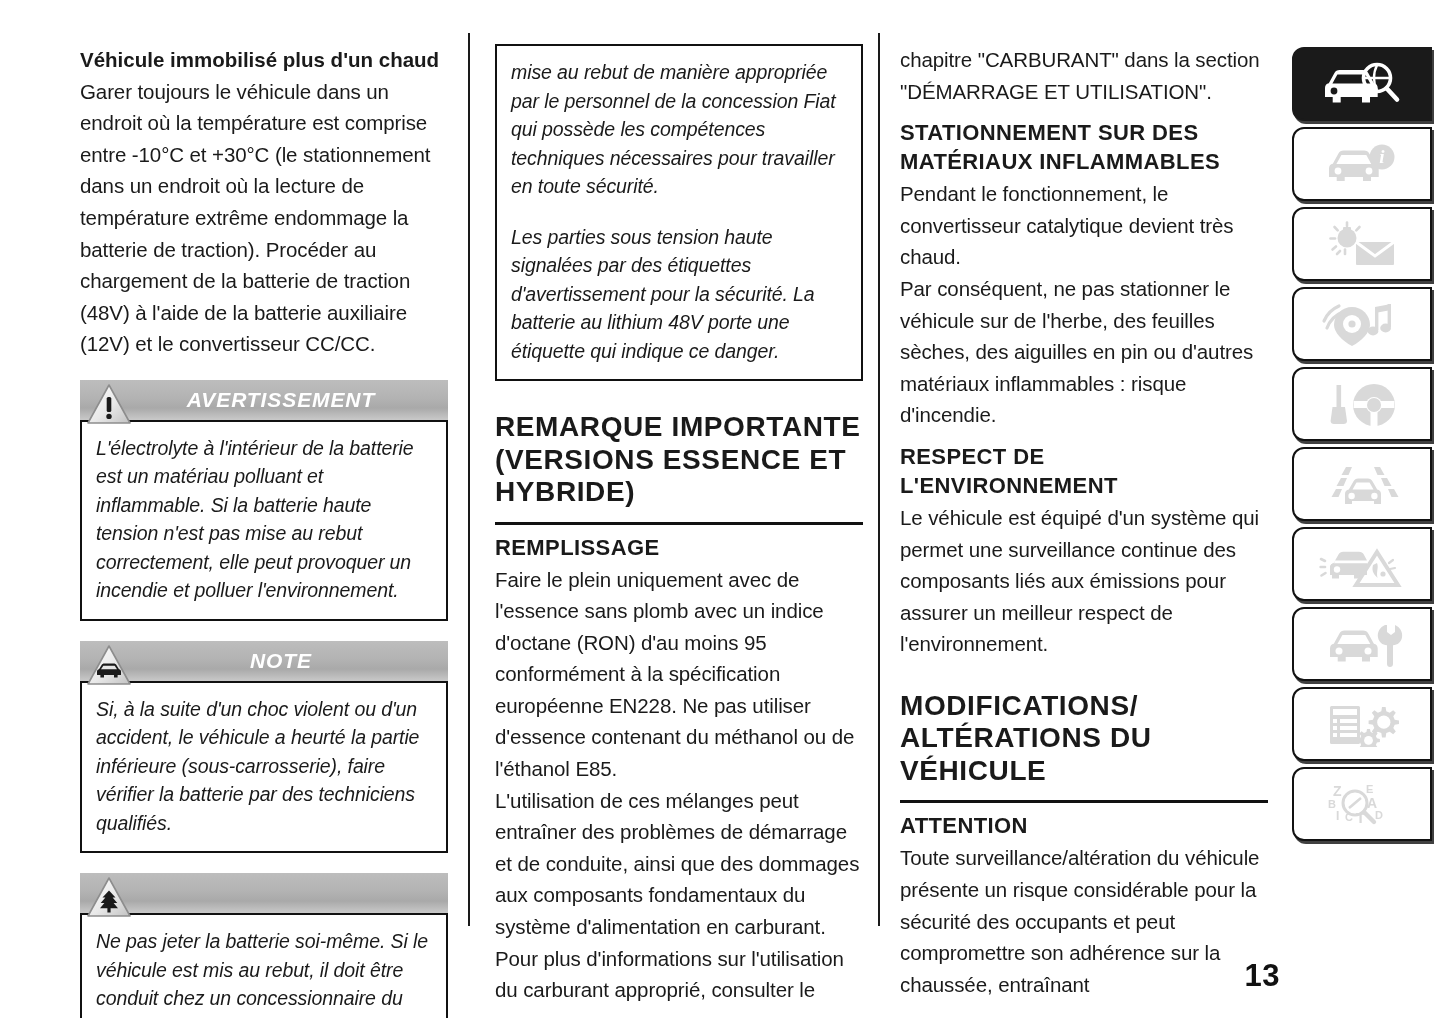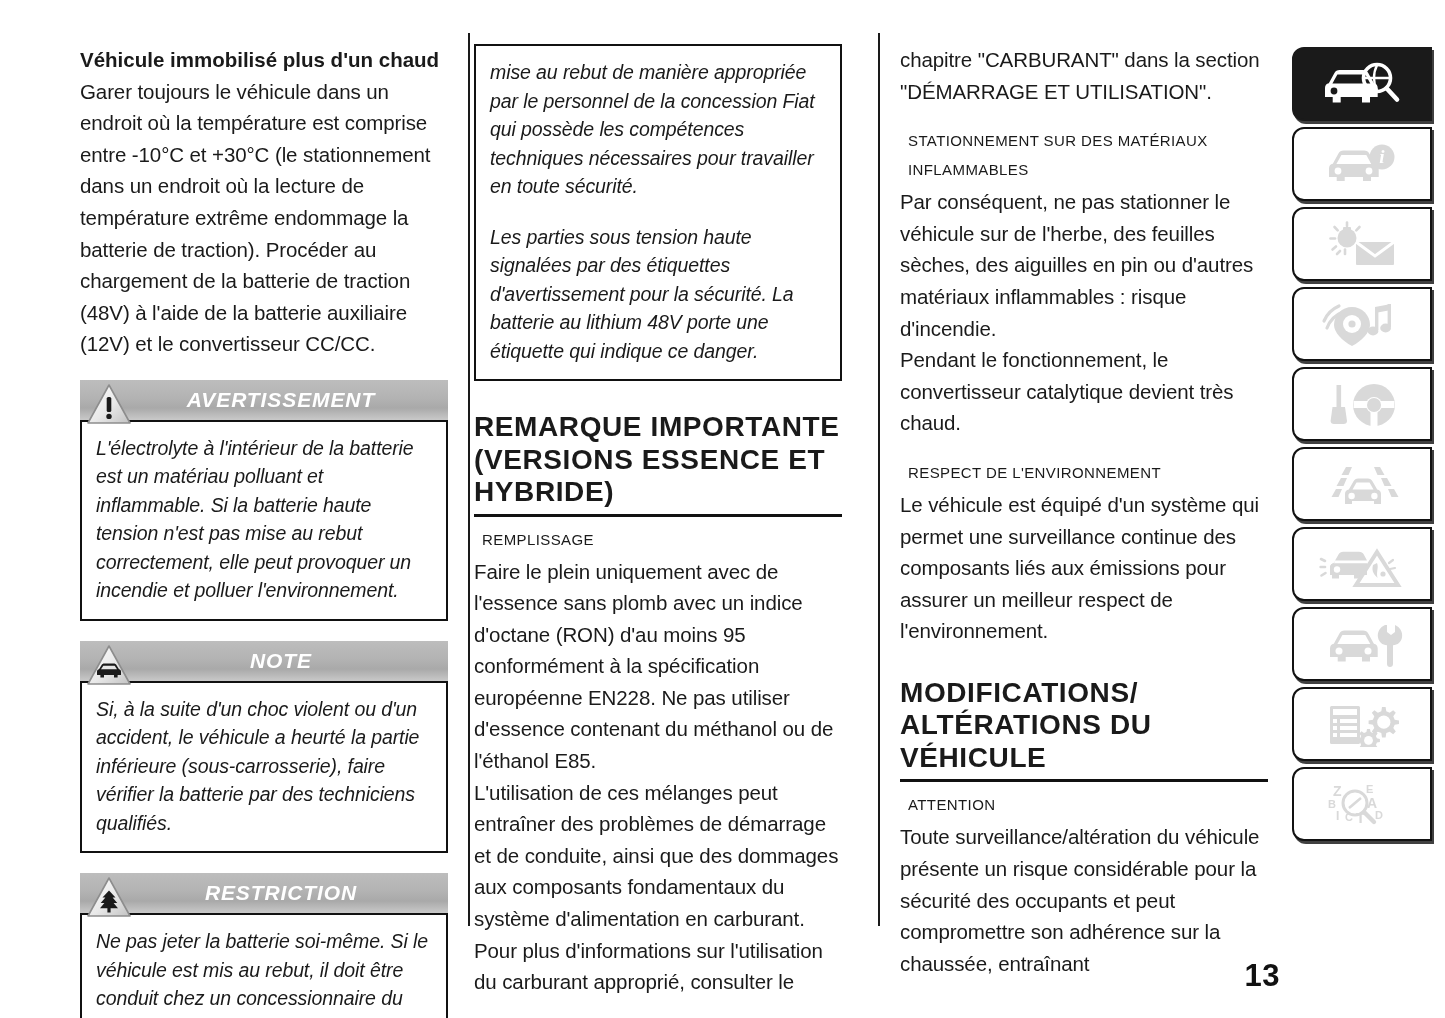--- a/index.html
+++ b/index.html
@@ -16,21 +16,21 @@
 
   .page { position: absolute; inset: 0; }
 
   
   .col {
     position: absolute;
     top: 44px;
     width: 368px;
   }
   .col-left   { left: 80px; }
-  .col-mid    { left: 474px; }
+  .col-mid    { left: 495px; }
   .col-right  { left: 900px; }
 
   .divider {
     position: absolute;
     top: 33px;
     width: 2px;
     height: 893px;
     background: #1a1a1a;
   }
   .divider-1 { left: 468px; }
@@ -53,28 +53,28 @@
     margin: 0;
     font-size: 28px;
     line-height: 32.5px;
     font-weight: bold;
     letter-spacing: 0.6px;
     text-transform: uppercase;
     font-stretch: expanded;
   }
   .h-main.underlined {
     border-bottom: 3px solid #111;
-    padding-bottom: 5px;
+    padding-bottom: 13px;
     margin-bottom: 8px;
   }
   .h-sub {
-    margin: 8px;
-    font-size: 15px;
+    margin: 0;
+    font-size: 22px;
     line-height: 29px;
-    font-weight: normal;
+    font-weight: bold;
     letter-spacing: 0.4px;
     text-transform: uppercase;
   }
   .h-sub.tight { margin-bottom: 2px; }
   .gap-sm { height: 11px; }
   .gap-md { height: 20px; }
   .gap-lg { height: 30px; }
 
   
   .warn-bar {
@@ -204,21 +204,20 @@
 
     <div class="gap-md"></div>
 
     <div class="warn-bar">
       <span class="tri-icon">
         <svg width="46" height="45" viewBox="0 0 46 45">
           <path d="M23 3 L44 41 L2 41 Z" fill="url(#triG)" stroke="#8d8d8d" stroke-width="1.6" stroke-linejoin="round"></path>
           <path d="M23 15.5 L29.5 22.6 L26.6 22.6 L31.3 28.1 L27.6 28.1 L32 33.3 L24.6 33.3 L24.6 37.5 L21.4 37.5 L21.4 33.3 L14 33.3 L18.4 28.1 L14.7 28.1 L19.4 22.6 L16.5 22.6 Z" fill="#1a1a1a"></path>
         </svg>
       </span>
-      <span class="warn-title">RESTRICTION</span>
     </div>
     <div class="warn-box">
       <p>Ne pas jeter la batterie soi-même. Si le véhicule est mis au rebut, il doit être conduit chez un concessionnaire du réseau Après-vente Fiat pour que la batterie de secours soit retirée et</p>
     </div>
 
   </div>
 
   <div class="col col-mid">
 
     <div class="warn-box">
@@ -238,22 +237,22 @@
 
   </div>
 
   <div class="col col-right">
 
     <p>chapitre "CARBURANT" dans la section "DÉMARRAGE ET UTILISATION".</p>
 
     <div class="gap-sm"></div>
 
     <div class="h-sub tight">STATIONNEMENT SUR DES MATÉRIAUX INFLAMMABLES</div>
+    <p>Pendant le fonctionnement, le convertisseur catalytique devient très chaud.</p>
     <p>Par conséquent, ne pas stationner le véhicule sur de l'herbe, des feuilles sèches, des aiguilles en pin ou d'autres matériaux inflammables : risque d'incendie.</p>
-    <p>Pendant le fonctionnement, le convertisseur catalytique devient très chaud.</p>
 
     <div class="gap-sm"></div>
 
     <div class="h-sub tight">RESPECT DE L'ENVIRONNEMENT</div>
     <p>Le véhicule est équipé d'un système qui permet une surveillance continue des composants liés aux émissions pour assurer un meilleur respect de l'environnement.</p>
 
     <div class="gap-lg"></div>
 
     <div class="h-main underlined">MODIFICATIONS/ ALTÉRATIONS DU VÉHICULE</div>
 

